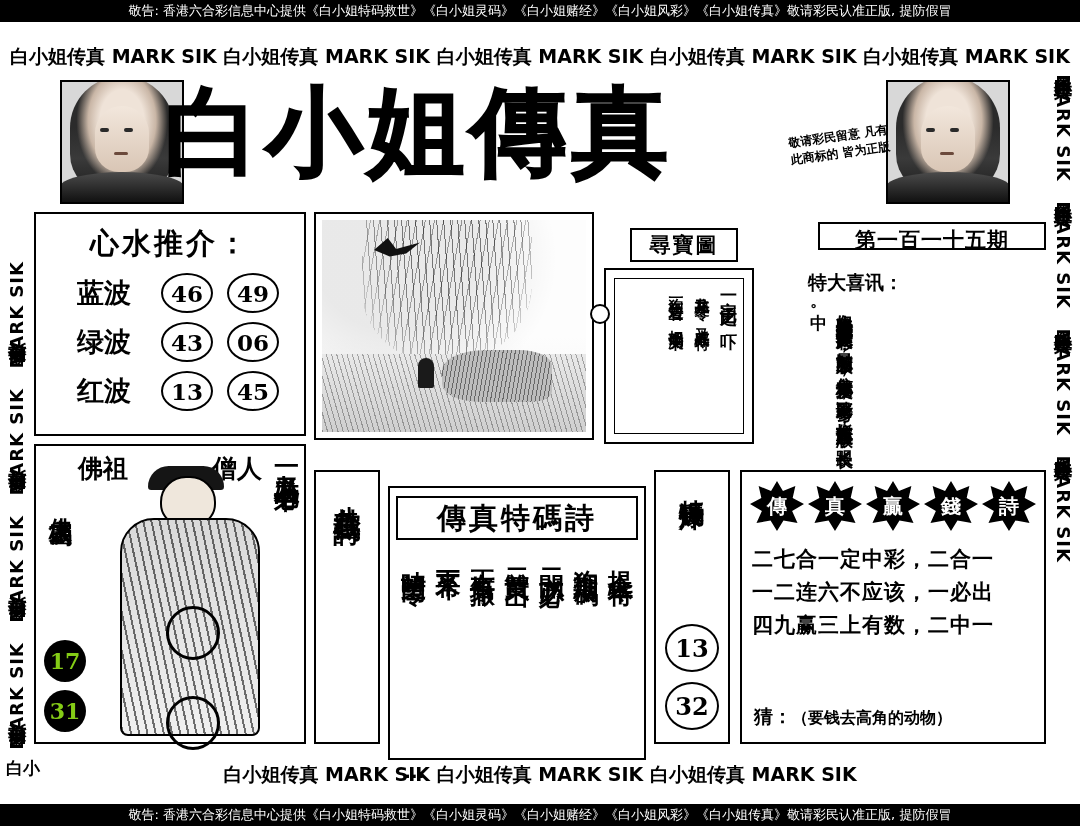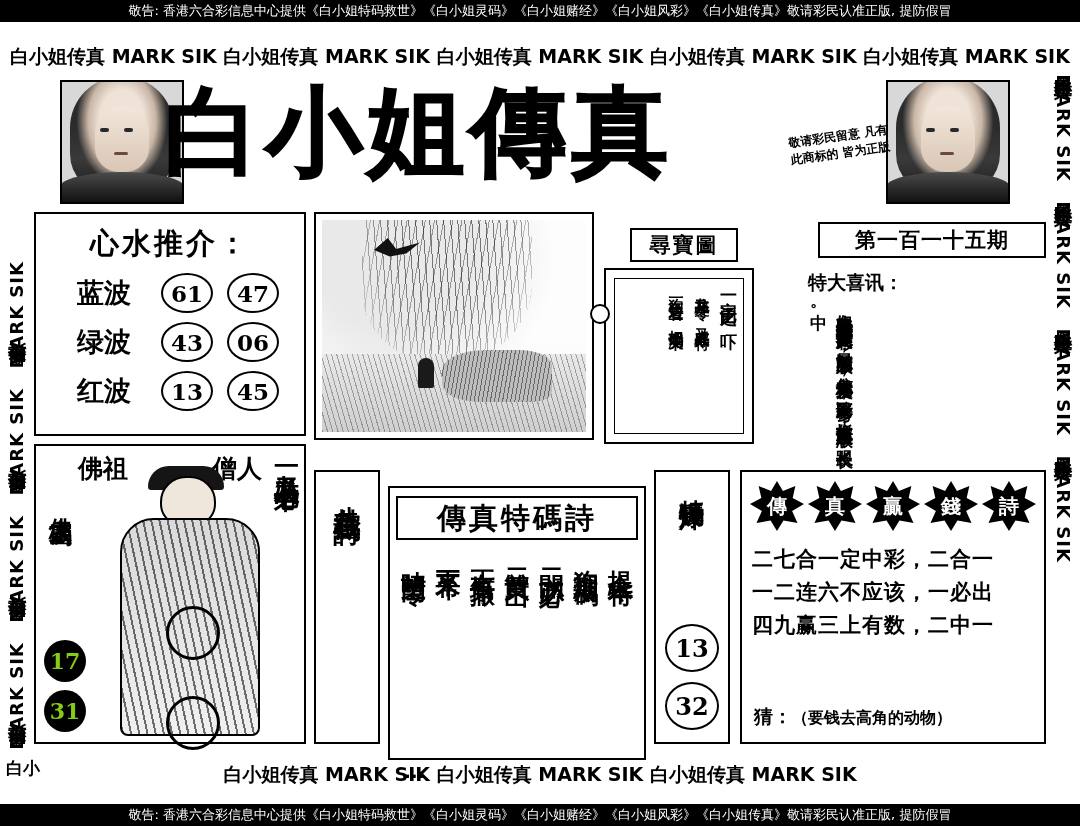--- a/index.html
+++ b/index.html
@@ -155,21 +155,21 @@
     font-family:"DejaVu Serif",serif;font-weight:bold;
   }
   #scroll .c1{right:12px;top:16px;font-size:17px;line-height:22px;letter-spacing:3px;}
   #scroll .c2{right:40px;top:16px;font-size:15px;line-height:20px;letter-spacing:2px;}
   #scroll .c3{right:66px;top:16px;font-size:15px;line-height:20px;letter-spacing:2px;}
   .scroll-knob{
     position:absolute;left:-16px;top:34px;width:16px;height:16px;border:2px solid #000;border-radius:50%;background:#fff;
   }
 
   
-  #issue{left:818px;top:222px;width:228px;height:36px;}
+  #issue{left:818px;top:222px;width:228px;height:28px;}
   #issue span{display:block;text-align:center;line-height:32px;font-family:"DejaVu Serif",serif;font-weight:bold;font-size:21px;letter-spacing:1px;}
   #news{
     position:absolute;left:806px;top:270px;width:244px;height:188px;
   }
   #news .lead{
     font-family:"DejaVu Serif",serif;font-weight:bold;font-size:19px;margin:0 0 4px 2px;
   }
   #news .body{
     writing-mode:vertical-rl;text-orientation:upright;
     height:148px;font-family:"DejaVu Serif",serif;font-size:17px;
@@ -321,22 +321,22 @@
     <div class="stamp">敬请彩民留意
 凡有此商标的
 皆为正版</div>
   </div>
 
   <div class="box" id="pick">
     <div class="hd">心水推介：</div>
 
     <div class="row">
       <div class="lab">蓝波</div>
-      <div class="ball">61</div>
-      <div class="ball">47</div>
+      <div class="ball">46</div>
+      <div class="ball">49</div>
     </div>
     <div class="row">
       <div class="lab">绿波</div>
       <div class="ball">43</div>
       <div class="ball">06</div>
     </div>
     <div class="row">
       <div class="lab">红波</div>
       <div class="ball">13</div>
       <div class="ball">45</div>

